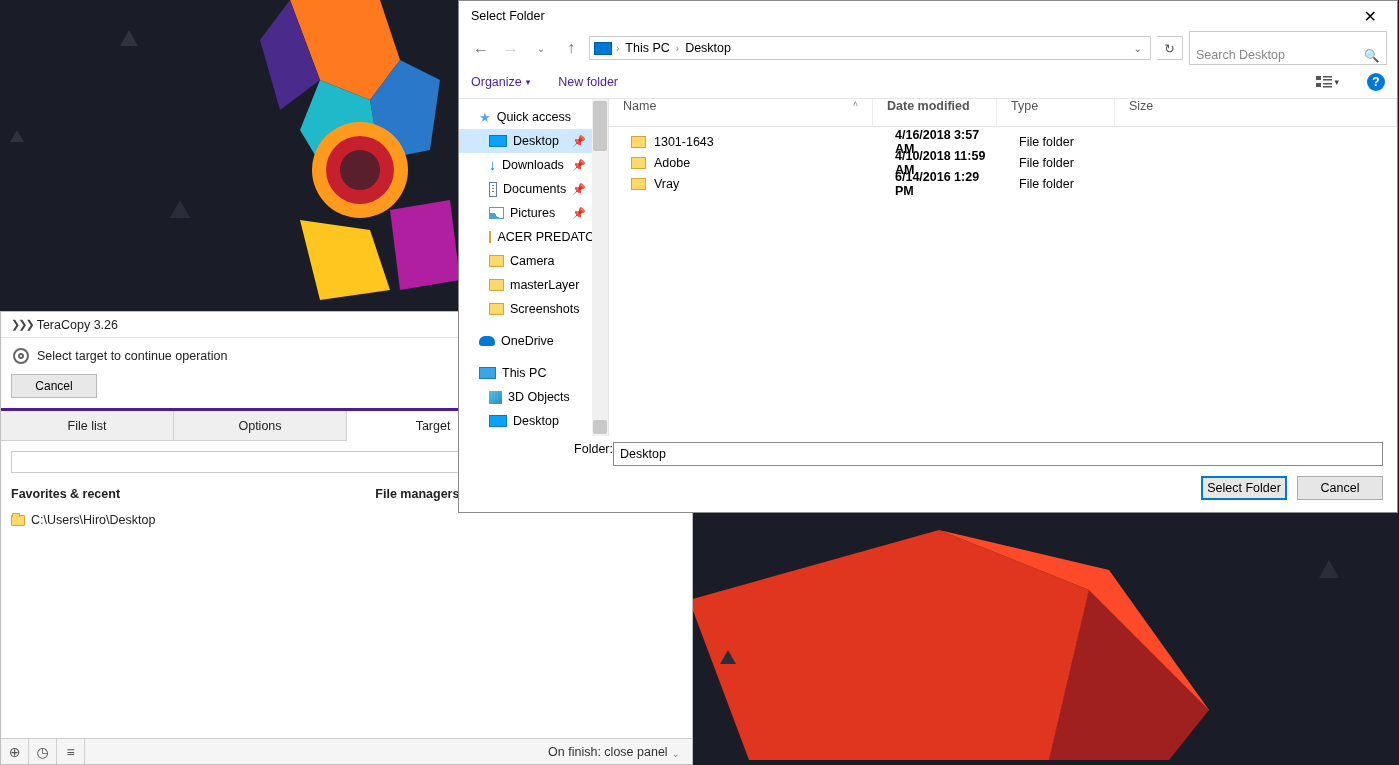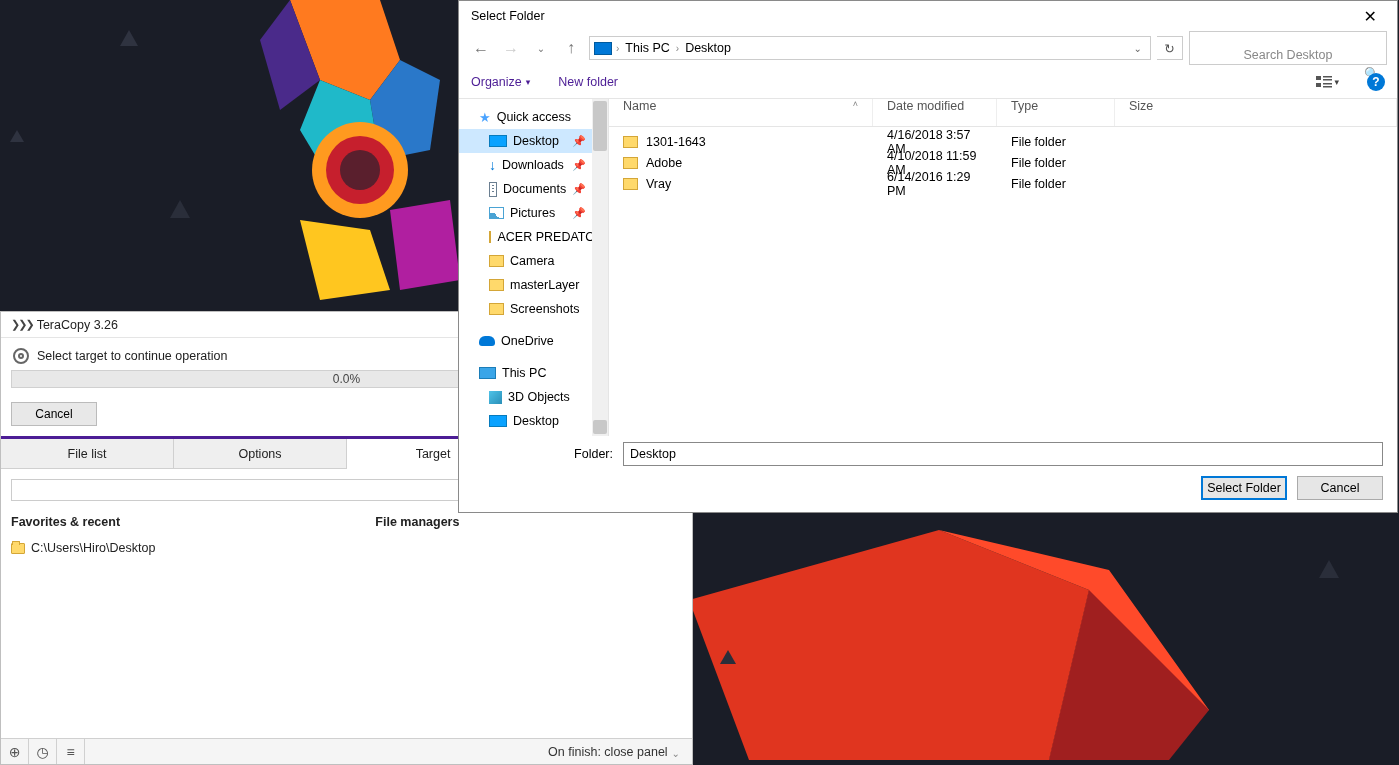--- a/index.html
+++ b/index.html
@@ -47,21 +47,21 @@
 .dialog .navbar { height:34px; display:flex; align-items:center; gap:6px; padding:0 10px;}
 .dialog .navbar .arr { width:24px; text-align:center; color:#777; font-size:16px; cursor:pointer;}
 .dialog .navbar .arr.disabled { color:#ccc; cursor:default;}
 .dialog .addr { flex:1; height:24px; border:1px solid #ccc; display:flex; align-items:center; padding:0 4px; gap:4px;}
 .dialog .addr .pc-icon{width:18px;height:13px;background:#0078d7;border:1px solid #005a9e;}
 .dialog .addr .crumb{cursor:pointer; padding:0 2px;}
 .dialog .addr .sep{color:#888; font-size:10px;}
 .dialog .addr .sp{flex:1;}
 .dialog .addr .dd{color:#666;font-size:10px;cursor:pointer;padding:0 4px;}
 .dialog .refresh{width:26px;height:24px;border:1px solid #ccc;border-left:none;display:flex;align-items:center;justify-content:center;cursor:pointer;color:#555;}
-.dialog .search{width:198px;height:24px;border:1px solid #ccc;display:flex;align-items:center;padding:16px 6px;color:#888;gap:4px;flex-direction:column;}
+.dialog .search{width:198px;height:24px;border:1px solid #ccc;display:flex;padding:16px 6px;color:#888;gap:4px;}
 .dialog .search .sicon{margin-left:auto;color:#888;}
 .dialog .toolbar{height:34px;display:flex;align-items:center;padding:0 12px;gap:28px;border-bottom:1px solid #e5e5e5;}
 .dialog .toolbar .link{color:#4c1d95;cursor:pointer;display:flex;align-items:center;gap:4px;}
 .dialog .toolbar .sp{flex:1;}
 .dialog .toolbar .view-btn{display:flex;align-items:center;gap:2px;color:#444;cursor:pointer;}
 .dialog .toolbar .help{width:18px;height:18px;border-radius:50%;background:#0078d7;color:#fff;display:flex;align-items:center;justify-content:center;font-size:12px;cursor:pointer;font-weight:bold;}
 .dialog .body{flex:1;display:flex;min-height:0;}
 .dialog .tree{width:150px;border-right:1px solid #e5e5e5;padding:6px 0;overflow:hidden;position:relative;}
 .dialog .tree .scroll{position:absolute;right:0;top:0;bottom:0;width:16px;background:#f0f0f0;}
 .dialog .tree .thumb{position:absolute;right:1px;top:2px;width:14px;height:50px;background:#c8c8c8;border-radius:2px;}
@@ -79,30 +79,30 @@
 .dialog .pic-icon{width:15px;height:12px;background:#fff;border:1px solid #4aa3d4;position:relative;}
 .dialog .pic-icon::after{content:"";position:absolute;bottom:0;left:0;right:0;height:5px;background:linear-gradient(45deg,#4aa3d4 50%,transparent 50%);}
 .dialog .fol-icon{width:15px;height:12px;background:#ffd96b;border:1px solid #d4a637;}
 .dialog .cloud-icon{width:16px;height:10px;background:#0078d7;border-radius:6px 6px 3px 3px;position:relative;}
 .dialog .pc2-icon{width:17px;height:12px;background:#3aa5e8;border:1px solid #1b7db8;}
 .dialog .cube-icon{width:13px;height:13px;background:linear-gradient(135deg,#4fc3e8,#2a8fb8);}
 
 .dialog .files{flex:1;display:flex;flex-direction:column;}
 .dialog .cols-hdr{height:28px;display:flex;align-items:center;border-bottom:1px solid #e5e5e5;color:#555;}
 .dialog .cols-hdr .c{padding:0 14px;border-right:1px solid #eee;height:100%;display:flex;align-items:flex-start;gap:4px;}
-.dialog .cn{flex:0 0 264px;} .dialog .cd{flex:0 0 124px;} .dialog .ct{flex:0 0 118px;} .dialog .cs{flex:1;}
+.dialog .cn{flex:0 0 264px;} .dialog .cd{flex:0 0 124px;font-weight:bold;} .dialog .ct{flex:0 0 118px;} .dialog .cs{flex:1;}
 .dialog .sort-ind{font-size:9px;color:#888;margin-left:auto;}
-.dialog .rows{flex:1;padding:4px 0;}
+.dialog .rows{flex:1;padding:4px 8px;}
 .dialog .row{height:21px;display:flex;align-items:center;cursor:pointer;}
 .dialog .row .c{padding:0 14px;}
 .dialog .row .fol-icon{margin-right:8px;}
 .dialog .row .cn{display:flex;align-items:center;}
 
 .dialog .bottom{padding:6px 14px 12px;display:flex;flex-direction:column;gap:10px;}
-.dialog .folder-row{display:flex;align-items:center;gap:10px;}
+.dialog .folder-row{display:flex;}
 .dialog .folder-row label{width:140px;text-align:right;}
 .dialog .folder-row input{flex:1;height:24px;border:1px solid #888;padding:0 6px;font-size:12.5px;}
 .dialog .btns{display:flex;justify-content:flex-end;gap:10px;}
 .dialog .dbtn{width:86px;height:24px;background:#e6e6e6;border:1px solid #aaa;cursor:pointer;font-size:12.5px;}
 .dialog .dbtn.primary{border:2px solid #0078d7;}
 .view-icon svg{display:block;}
 </style>
 </head>
 <body>
 
@@ -145,25 +145,20 @@
 </div>
 
 <div class="teracopy">
   <div class="title">
     <span class="chev">❯❯❯</span>
     <span>TeraCopy 3.26</span>
   </div>
   <div class="status-row">
     <span class="target-icon"></span>
     <span>Select target to continue operation</span>
-  </div>
-  <div class="progress-wrap">
-    <div class="progress-bar">
-      <span>0.0%</span>
-    </div>
   </div>
   <div class="btn-row">
     <button class="btn">Cancel</button>
   </div>
   <div class="tabs">
     <div class="tab">File list</div>
     <div class="tab">Options</div>
     <div class="tab active">Target</div>
     <div class="tab">Log</div>
   </div>

